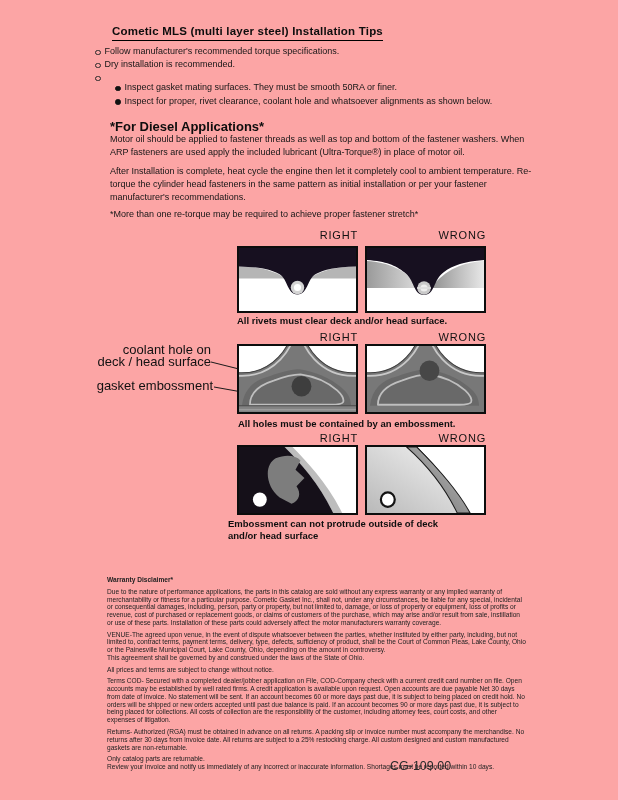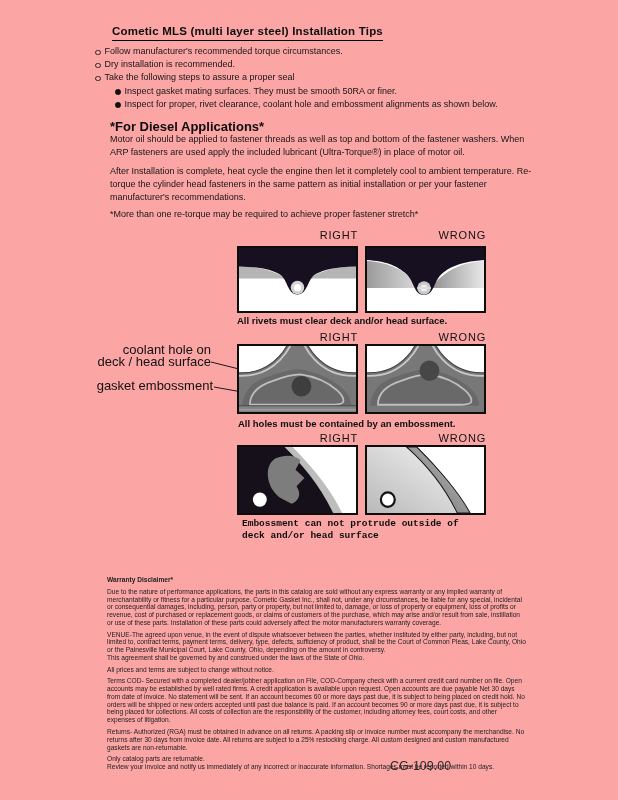--- a/index.html
+++ b/index.html
@@ -43,37 +43,36 @@
 </head>
 <body>
 
 <div class="page">
 
   <div class="title">Cometic MLS (multi layer steel) Installation Tips</div>
 
   <div class="bullets">
     <div class="bullet">
       <span class="b-marker"></span>
-      <span>Follow manufacturer's recommended torque circumstances.</span>
+      <span>Follow manufacturer's recommended torque specifications.</span>
     </div>
     <div class="bullet">
       <span class="b-marker"></span>
       <span>Dry installation is recommended.</span>
     </div>
     <div class="bullet">
       <span class="b-marker"></span>
-      <span>Take the following steps to assure a proper seal</span>
     </div>
     <div class="bullet sub">
       <span class="b-marker"></span>
       <span>Inspect gasket mating surfaces.  They must be smooth 50RA or finer.</span>
     </div>
     <div class="bullet sub">
       <span class="b-marker"></span>
-      <span>Inspect for proper, rivet clearance, coolant hole and embossment alignments as shown below.</span>
+      <span>Inspect for proper, rivet clearance, coolant hole and whatsoever alignments as shown below.</span>
     </div>
   </div>
 
   <div class="diesel-heading">*For Diesel Applications*</div>
   <div class="body-para p1">Motor oil should be applied to fastener threads as well as top and bottom of the fastener washers. When ARP fasteners are used apply the included lubricant (Ultra-Torque®) in place of motor oil.</div>
   <div class="body-para p2">After Installation is complete, heat cycle the engine then let it completely cool to ambient temperature. Re-torque the cylinder head fasteners in the same pattern as initial installation or per your fastener manufacturer's recommendations.</div>
   <div class="body-para p3">*More than one re-torque may be required to achieve proper fastener stretch*</div>
 
   <div class="r1">
     <div class="rw-label" style="left:237px; top:229px;">RIGHT</div>
@@ -188,21 +187,21 @@
           </linearGradient>
         </defs>
         <rect width="118" height="64" fill="#ffffff"></rect>
         <path d="M0,0 H50 C70,19 88,40 101,64 L0,64 Z" fill="url(#lg3)"></path>
         <path d="M50,0 C70,19 88,40 101,64" stroke="#1a1a1a" stroke-width="1.3" fill="none"></path>
         <path d="M50,0 C72,21 92,43 104,64 L91,64 C78,38 60,17 40,0 Z" fill="url(#dg3)" stroke="#1a1a1a" stroke-width="1"></path>
         <circle cx="21" cy="51" r="7" fill="#ffffff" stroke="#141414" stroke-width="2.2"></circle>
       </svg>
     </div>
 
-    <div class="caption" style="left:242px; top:518px; width:230px;font-family:Liberation Mono, monospace;">Embossment can not protrude outside of deck and/or head surface</div>
+    <div class="caption" style="left:228px; top:518px; width:230px;">Embossment can not protrude outside of deck and/or head surface</div>
   </div>
 
   <div class="disclaimer">
     <p class="disc-heading">Warranty Disclaimer*</p>
     <p>Due to the nature of performance applications, the parts in this catalog are sold without any express warranty or any implied warranty of merchantability or fitness for a particular purpose.  Cometic Gasket Inc., shall not, under any circumstances, be liable for any special, incidental or consequential damages, including, person, party or property, but not limited to, damage, or loss of property or equipment, loss of profits or revenue, cost of purchased or replacement goods, or claims of customers of the purchase, which may arise and/or result from sale, instillation or use of these parts.  Installation of these parts could adversely affect the motor manufacturers warranty coverage.</p>
     <p class="tight">VENUE-The agreed upon venue, in the event of dispute whatsoever between the parties, whether instituted by either party, including, but not limited to, contract terms, payment terms, delivery, type, defects, sufficiency of product, shall be the Court of Common Pleas, Lake County, Ohio or the Painesville Municipal Court, Lake County, Ohio, depending on the amount in controversy.</p>
     <p>This agreement shall be governed by and construed under the laws of the State of Ohio.</p>
     <p>All prices and terms are subject to change without notice.</p>
     <p>Terms COD- Secured with a completed dealer/jobber application on File, COD-Company check with a current credit card number on file.  Open accounts may be established by well rated firms.  A credit application is available upon request.  Open accounts are due payable Net 30 days from date of invoice.  No statement will be sent.  If an account becomes 60 or more days past due, it is subject to being placed on credit hold.  No orders will be shipped or new orders accepted until past due balance is paid.  If an account becomes 90 or more days past due, it is subject to being placed for collections.  All costs of collection are the responsibility of the customer, including attorney fees, court costs, and other expenses of litigation.</p>
     <p>Returns- Authorized (RGA) must be obtained in advance on all returns.  A packing slip or invoice number must accompany the merchandise.  No returns after 30 days from invoice date.  All returns are subject to a 25% restocking charge.  All custom designed and custom manufactured gaskets are non-returnable.</p>

